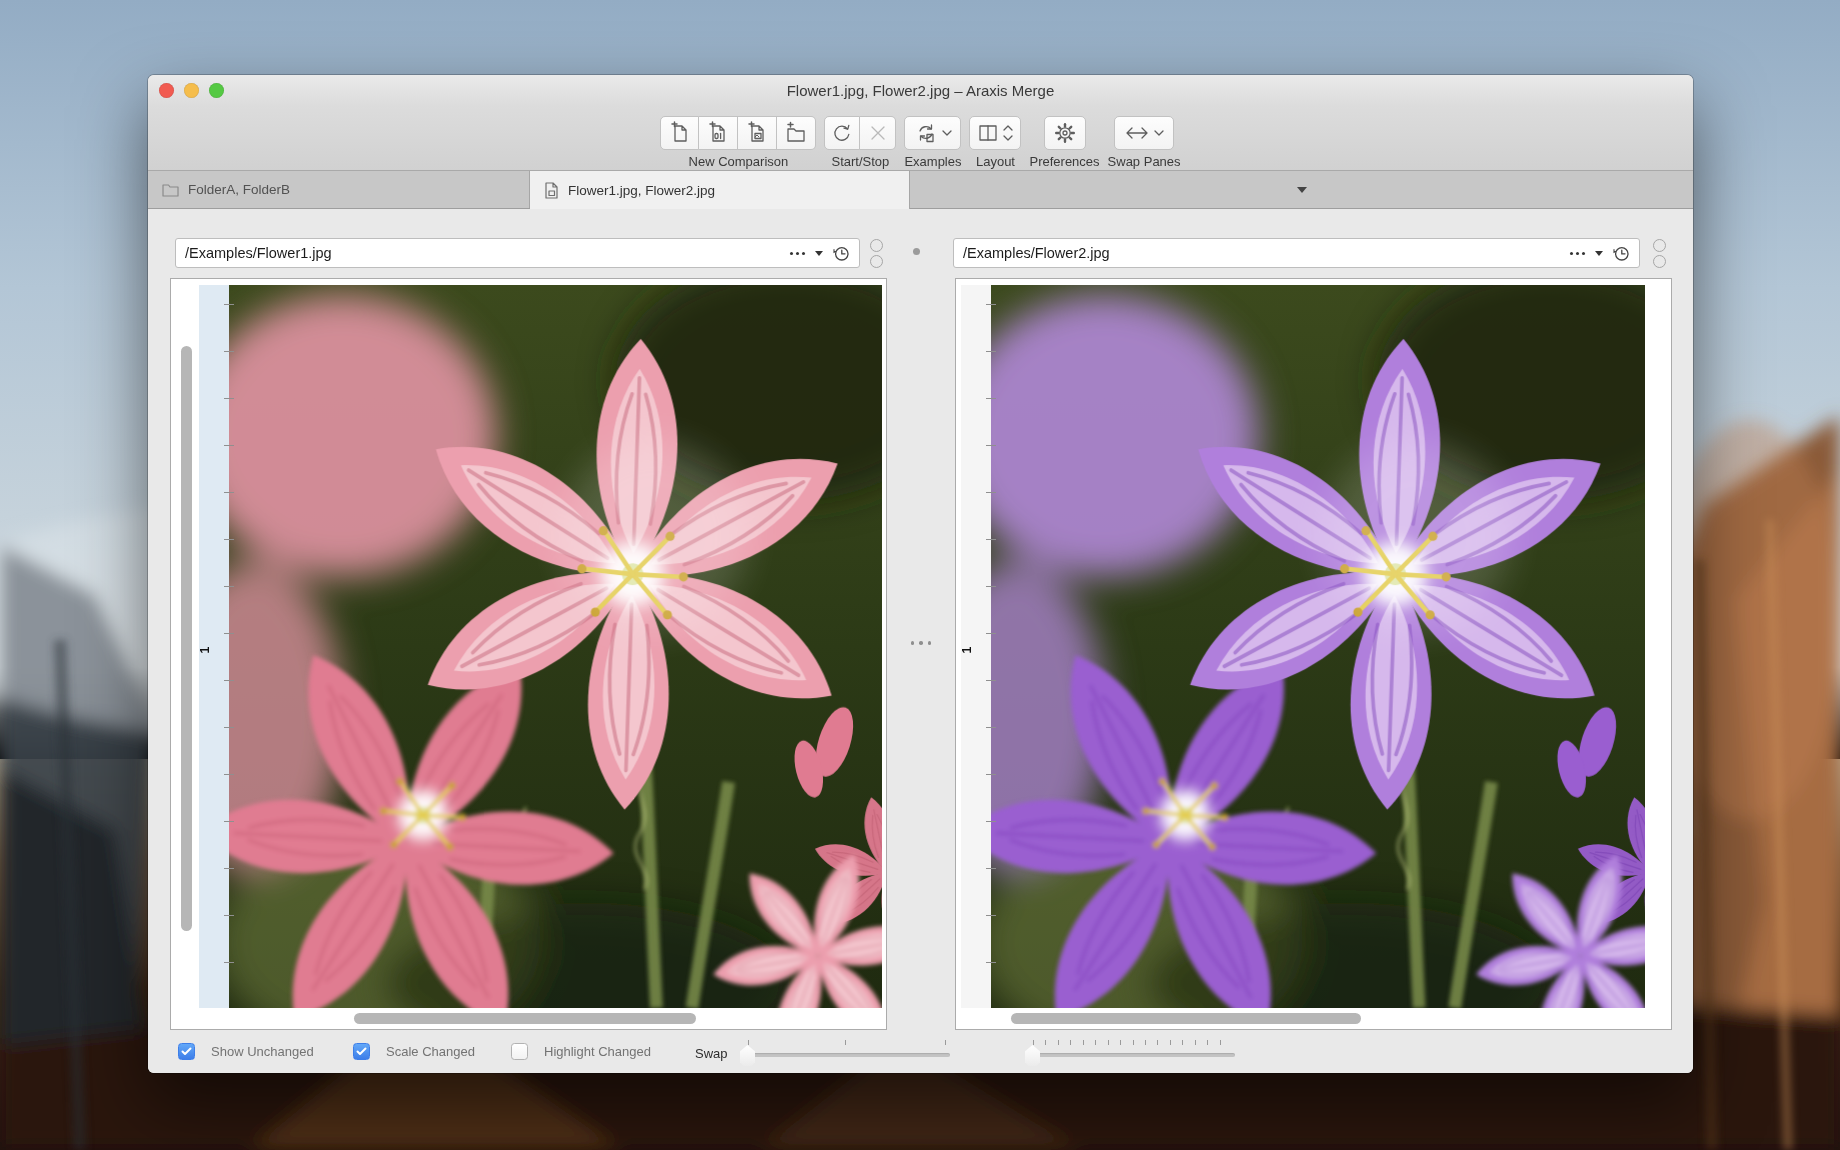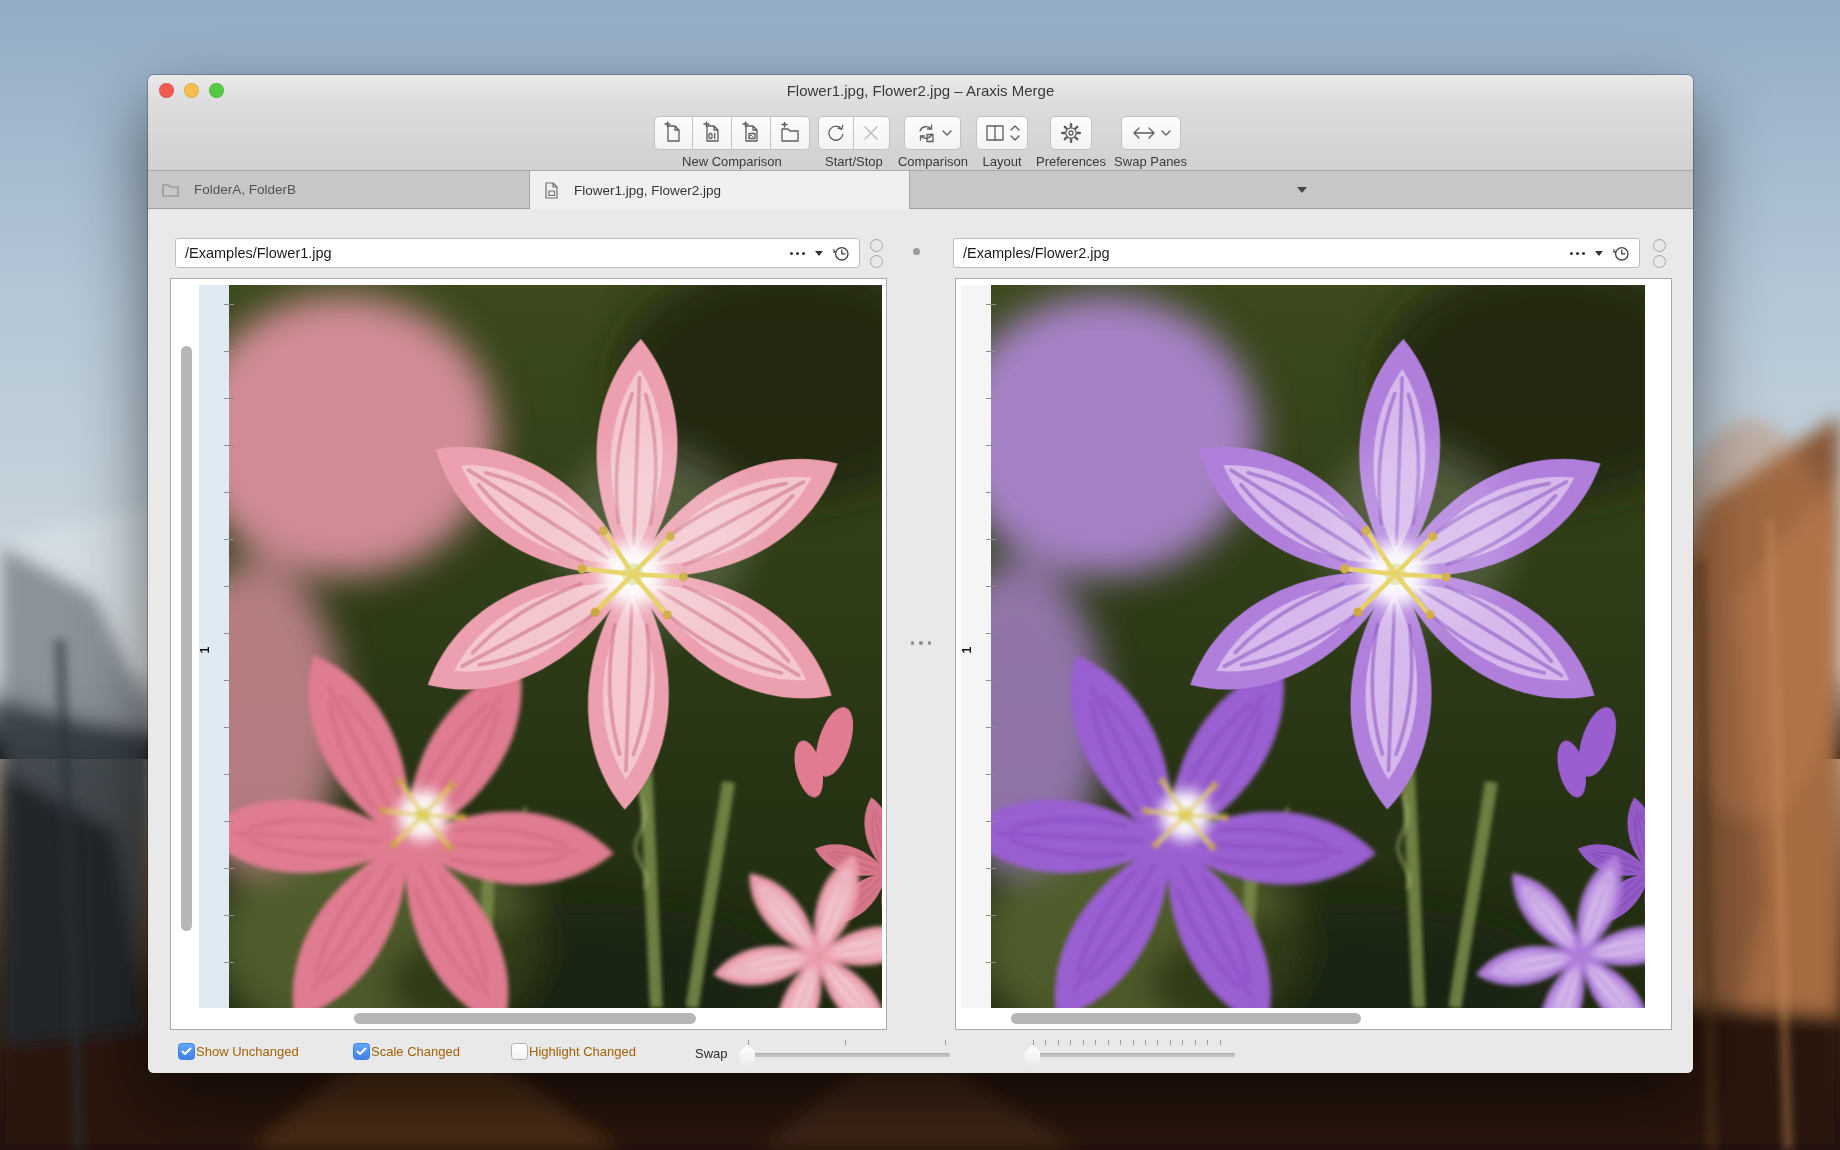--- a/index.html
+++ b/index.html
@@ -26,21 +26,21 @@
   .btnrow .tbtn + .tbtn{border-left:0;}
   .btnrow .tbtn:first-child{border-radius:5px 0 0 5px;}
   .btnrow .tbtn:last-child{border-radius:0 5px 5px 0;}
   .btnrow .tbtn.single{border-radius:5px;}
   .tbtn.wide{width:57px;gap:4px;}
   .tlabel{margin-top:4px;font-size:13px;color:#3a3a3a;white-space:nowrap;}
   .ticon{stroke:#5e5e5e;fill:none;stroke-width:1.3;stroke-linecap:round;stroke-linejoin:round;}
   .ticon.dis{stroke:#b9b9b9;}
 
   .tabbar{flex:0 0 38px;background:#c7c7c7;border-bottom:1px solid #9e9e9e;box-sizing:border-box;display:flex;}
-  .tab{display:flex;align-items:center;gap:15px;padding-left:14px;box-sizing:border-box;
+  .tab{display:flex;align-items:center;gap:9px;padding-left:14px;box-sizing:border-box;
     border-right:1px solid #a6a6a6;font-size:13.5px;color:#525252;white-space:nowrap;overflow:hidden;}
   .tab.active{background:#f0f0f0;color:#333;height:38px;margin-bottom:-1px;}
   .tabicon{stroke:#8a8a8a;fill:none;stroke-width:1.2;stroke-linejoin:round;flex:0 0 auto;}
   .tab.active .tabicon{stroke:#6e6e6e;}
   .tab-dd{flex:1;display:flex;align-items:center;justify-content:center;}
   .tri-down{width:0;height:0;border-left:5px solid transparent;border-right:5px solid transparent;border-top:6px solid #444;}
 
   .content{flex:1;position:relative;background:#e9e9e9;}
 
   
@@ -74,21 +74,21 @@
   .hscroll{flex:0 0 21px;position:relative;}
   .hthumb{position:absolute;top:5px;height:11px;background:#b6b6b6;border-radius:6px;}
   #paneL .hthumb{left:178px;width:342px;}
   #paneR .hthumb{left:50px;width:350px;}
 
   .splitter{position:absolute;left:757px;top:429px;width:32px;height:10px;display:flex;gap:5px;align-items:center;justify-content:center;}
   .splitter i{width:3.5px;height:3.5px;border-radius:50%;background:#8f8f8f;}
 
   
   .bottombar{position:absolute;left:0;right:0;bottom:0;height:41px;}
-  .cb{position:absolute;top:11px;display:flex;align-items:center;gap:1px;font-size:13px;color:#a16207;}
+  .cb{position:absolute;top:11px;display:flex;align-items:center;gap:16px;font-size:13px;color:#737373;}
   #cb1{left:30px;} #cb2{left:205px;} #cb3{left:363px;}
   .cbox{width:17px;height:17px;border-radius:3.5px;border:1px solid #b2b2b2;background:linear-gradient(#fff,#f2f2f2);
     box-sizing:border-box;display:flex;align-items:center;justify-content:center;}
   .cbox svg{display:none;}
   .cbox.checked{background:linear-gradient(#63a8f8,#3d7ee9);border-color:#3d7ee9;}
   .cbox.checked svg{display:block;}
   .slider-label{position:absolute;top:14px;font-size:13px;color:#2d2d2d;}
   #swapLbl{left:547px;} #scaleLbl{left:829px;margin-top:38px;}
   .slider{position:absolute;top:7px;width:210px;height:28px;}
   #swapSl{left:592px;} #scaleSl{left:877px;}
@@ -279,21 +279,21 @@
                 <path d="M17.5 4 v4 h-4"></path>
                 <path d="M18 13 a6.5 6.5 0 0 1 -11 2.2"></path>
                 <path d="M6.5 19 v-4 h4"></path>
                 <rect x="13" y="13.5" width="6" height="7"></rect>
               </svg>
             <svg class="ticon" width="10" height="8" viewBox="0 0 10 8" stroke-width="1.6">
                 <path d="M1 2 L5 6 L9 2"></path>
               </svg>
           </div>
         </div>
-        <span class="tlabel">Comparison</span>
+        <span class="tlabel">Examples</span>
       </div>
 
       <div class="tgroup">
         <div class="btnrow">
           <div class="tbtn wide single" style="width:52px">
             <svg class="ticon" width="22" height="22" viewBox="0 0 22 22">
                 <rect x="3" y="4" width="16" height="14"></rect>
                 <path d="M11 4 v14"></path>
               </svg>
             <svg class="ticon" width="10" height="16" viewBox="0 0 10 16" stroke-width="1.6">

